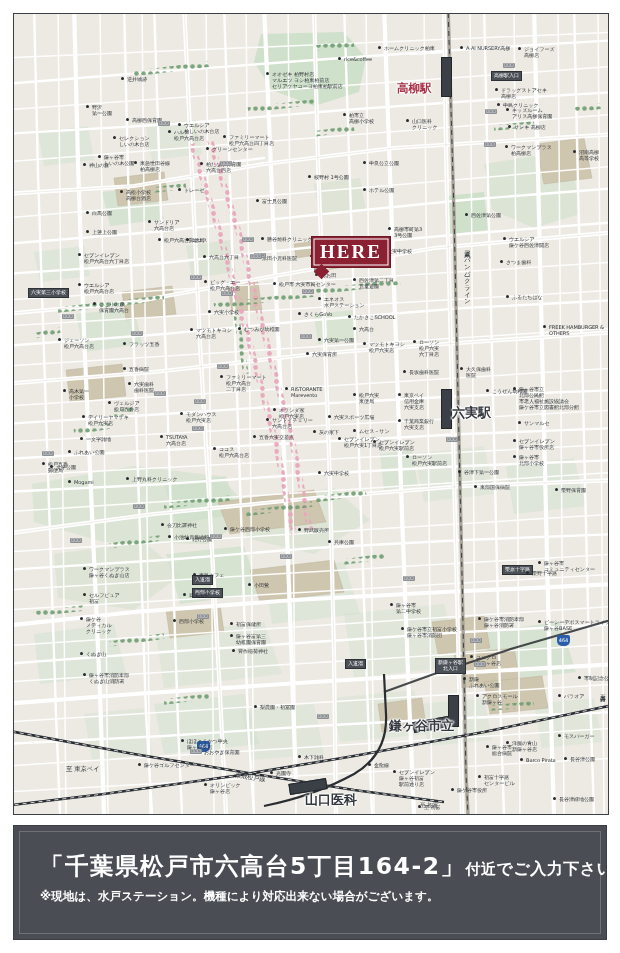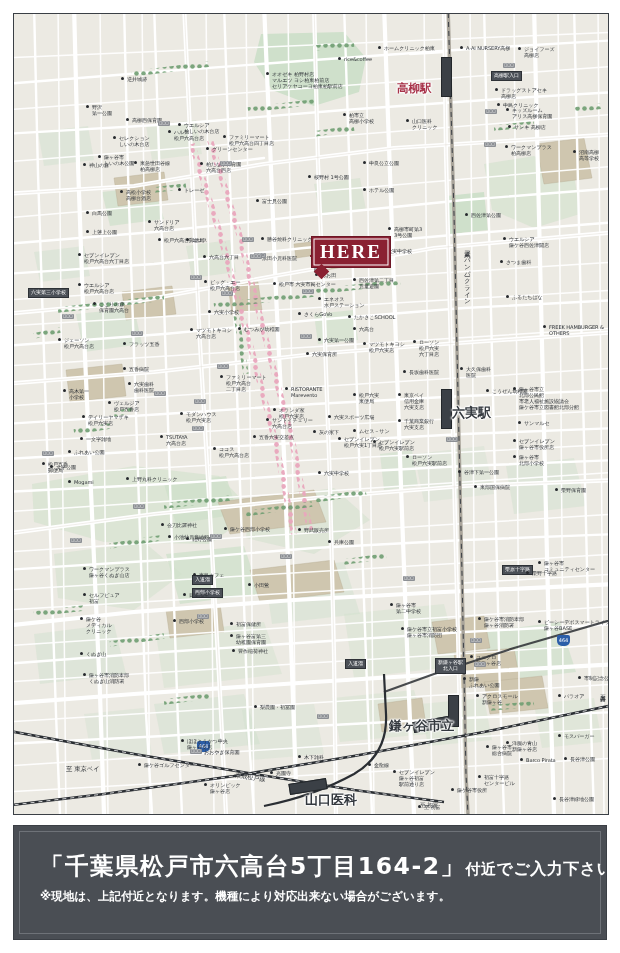--- a/index.html
+++ b/index.html
@@ -740,17 +740,17 @@
     </div>
     <div id="here-diamond"></div>
 
   </div>
 
   <div id="banner">
     <div id="banner-inner">
       <div id="b-line2">
         <span id="b-addr">「千葉県松戸市六高台5丁目164-2」</span><span id="b-suffix">付近</span><span id="b-tail">でご入力下さい。</span>
       </div>
-      <div id="b-line3">※現地は、上記付近となります。機種により対応出来ない場合がございます。</div>
+      <div id="b-line3">※現地は、水戸ステーション。機種により対応出来ない場合がございます。</div>
     </div>
   </div>
 
 </div>
 
 </body></html>

